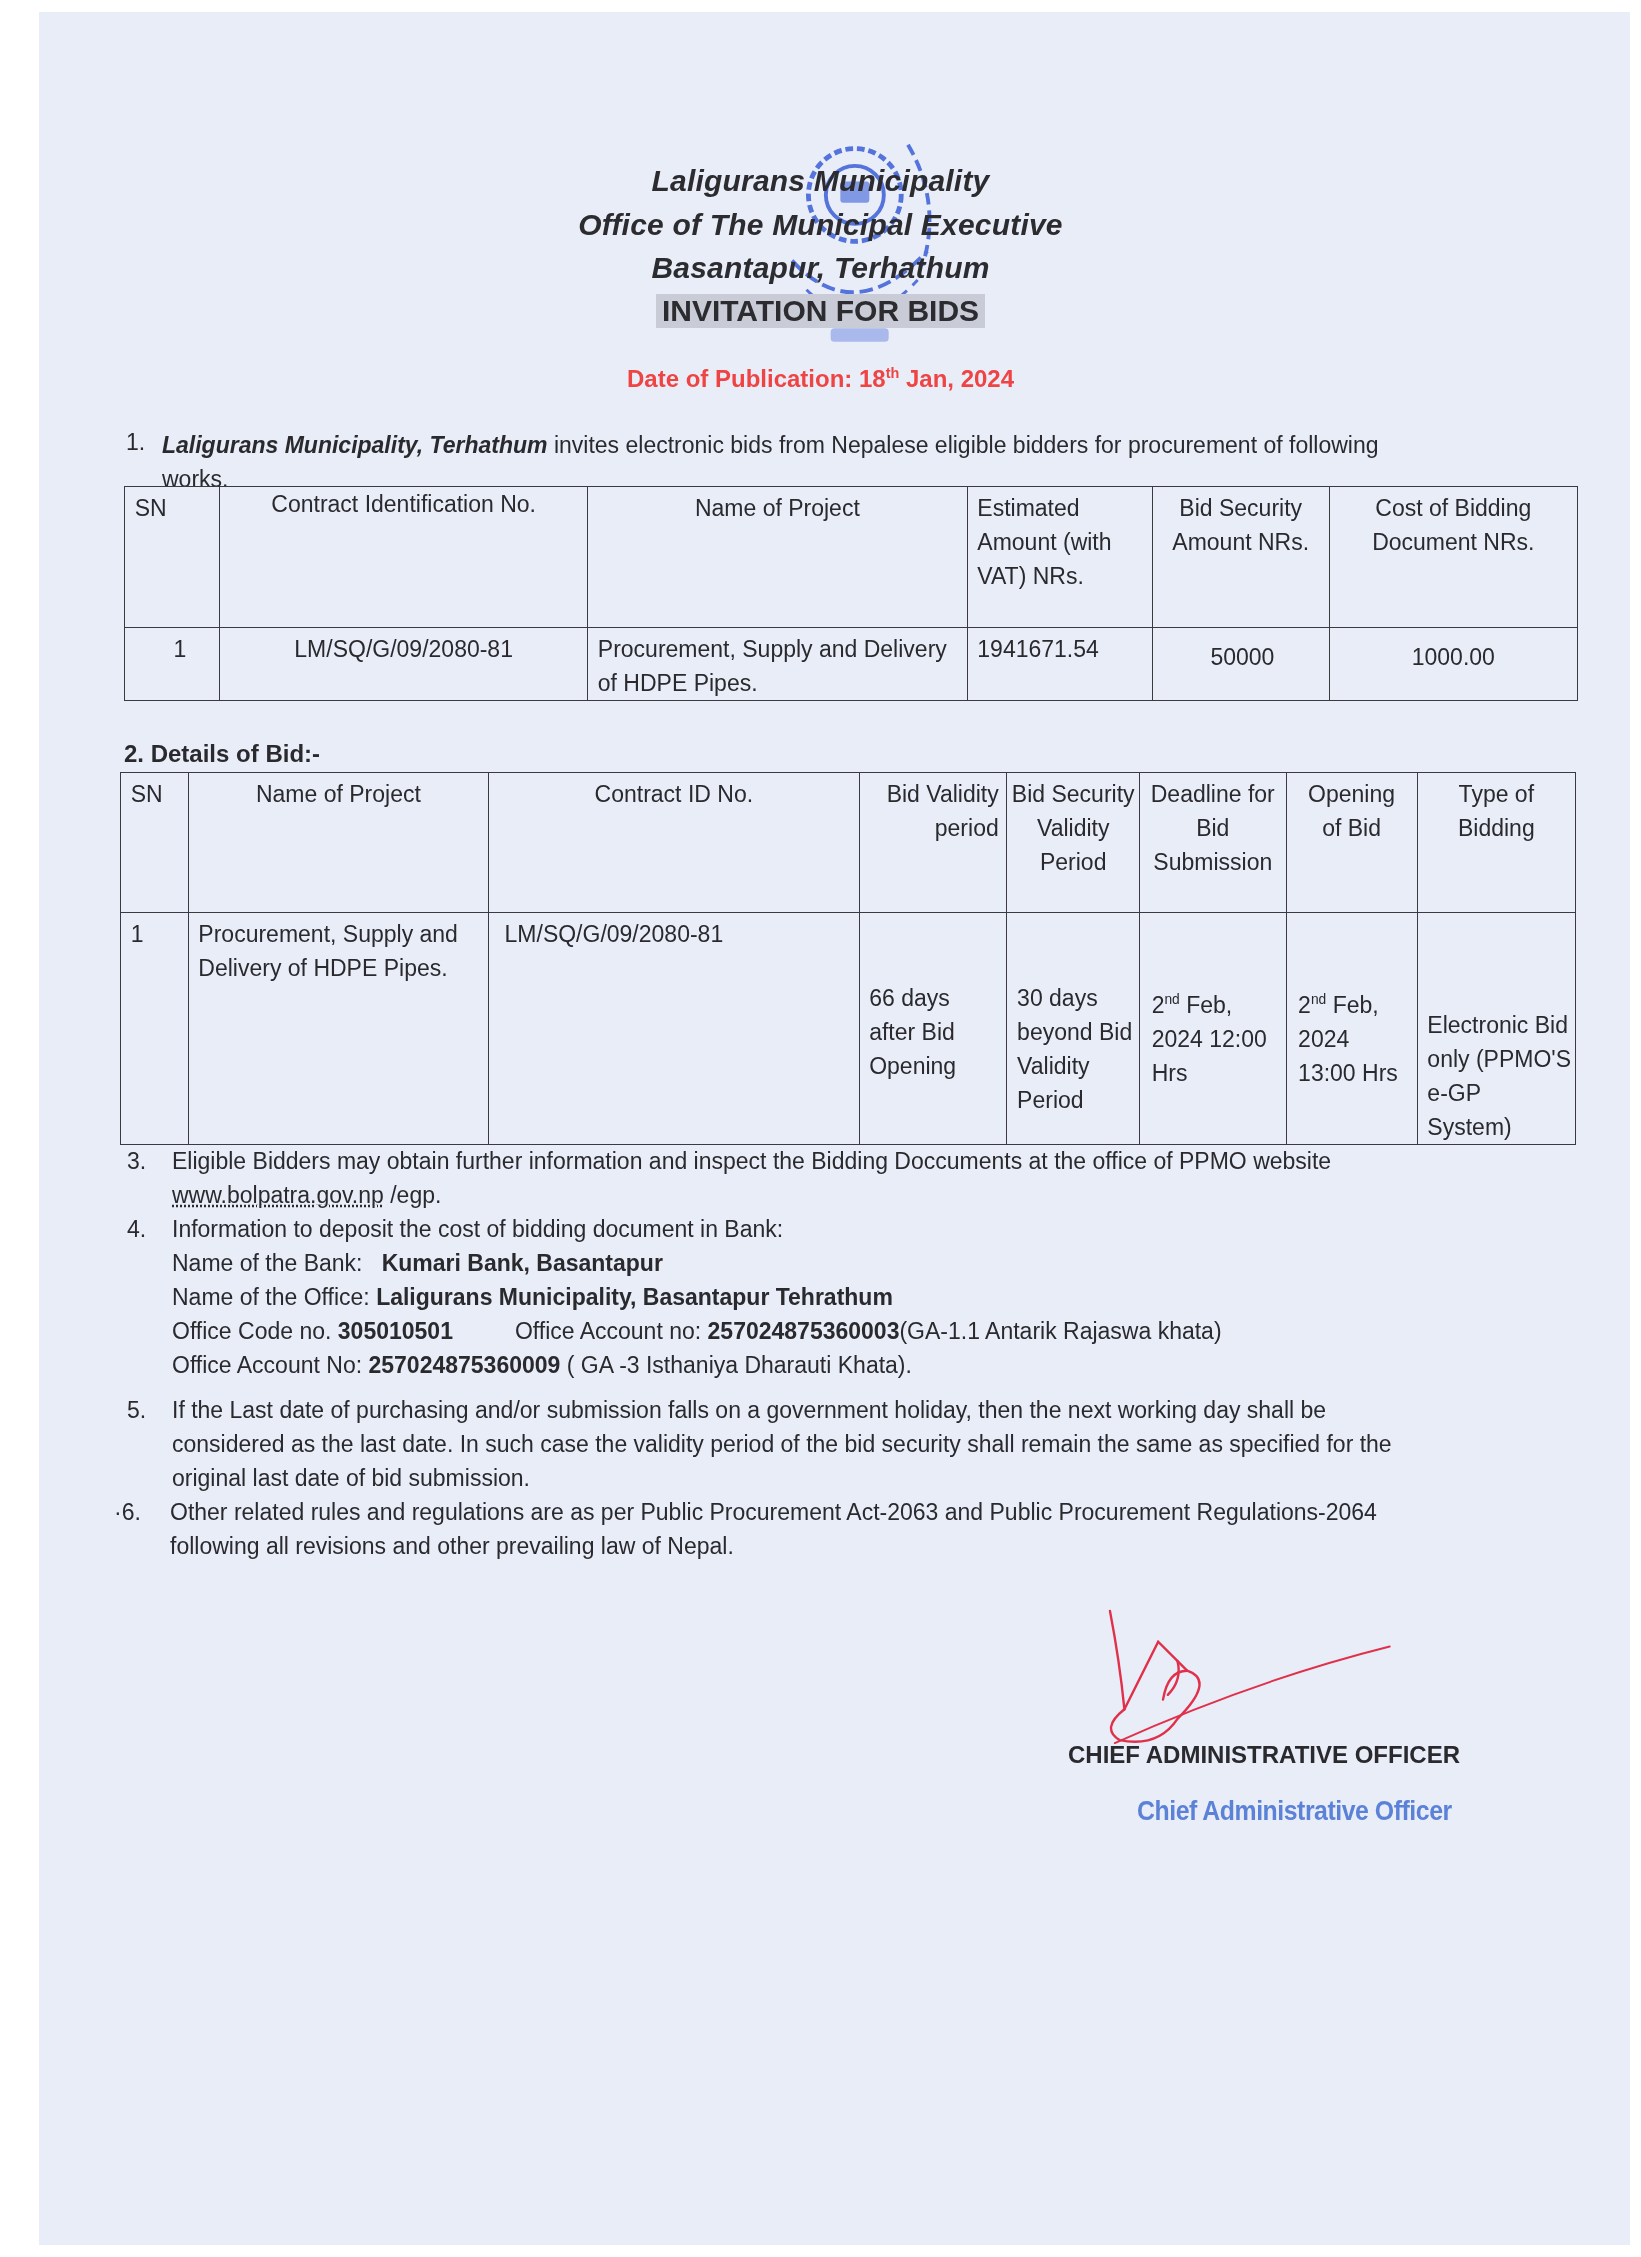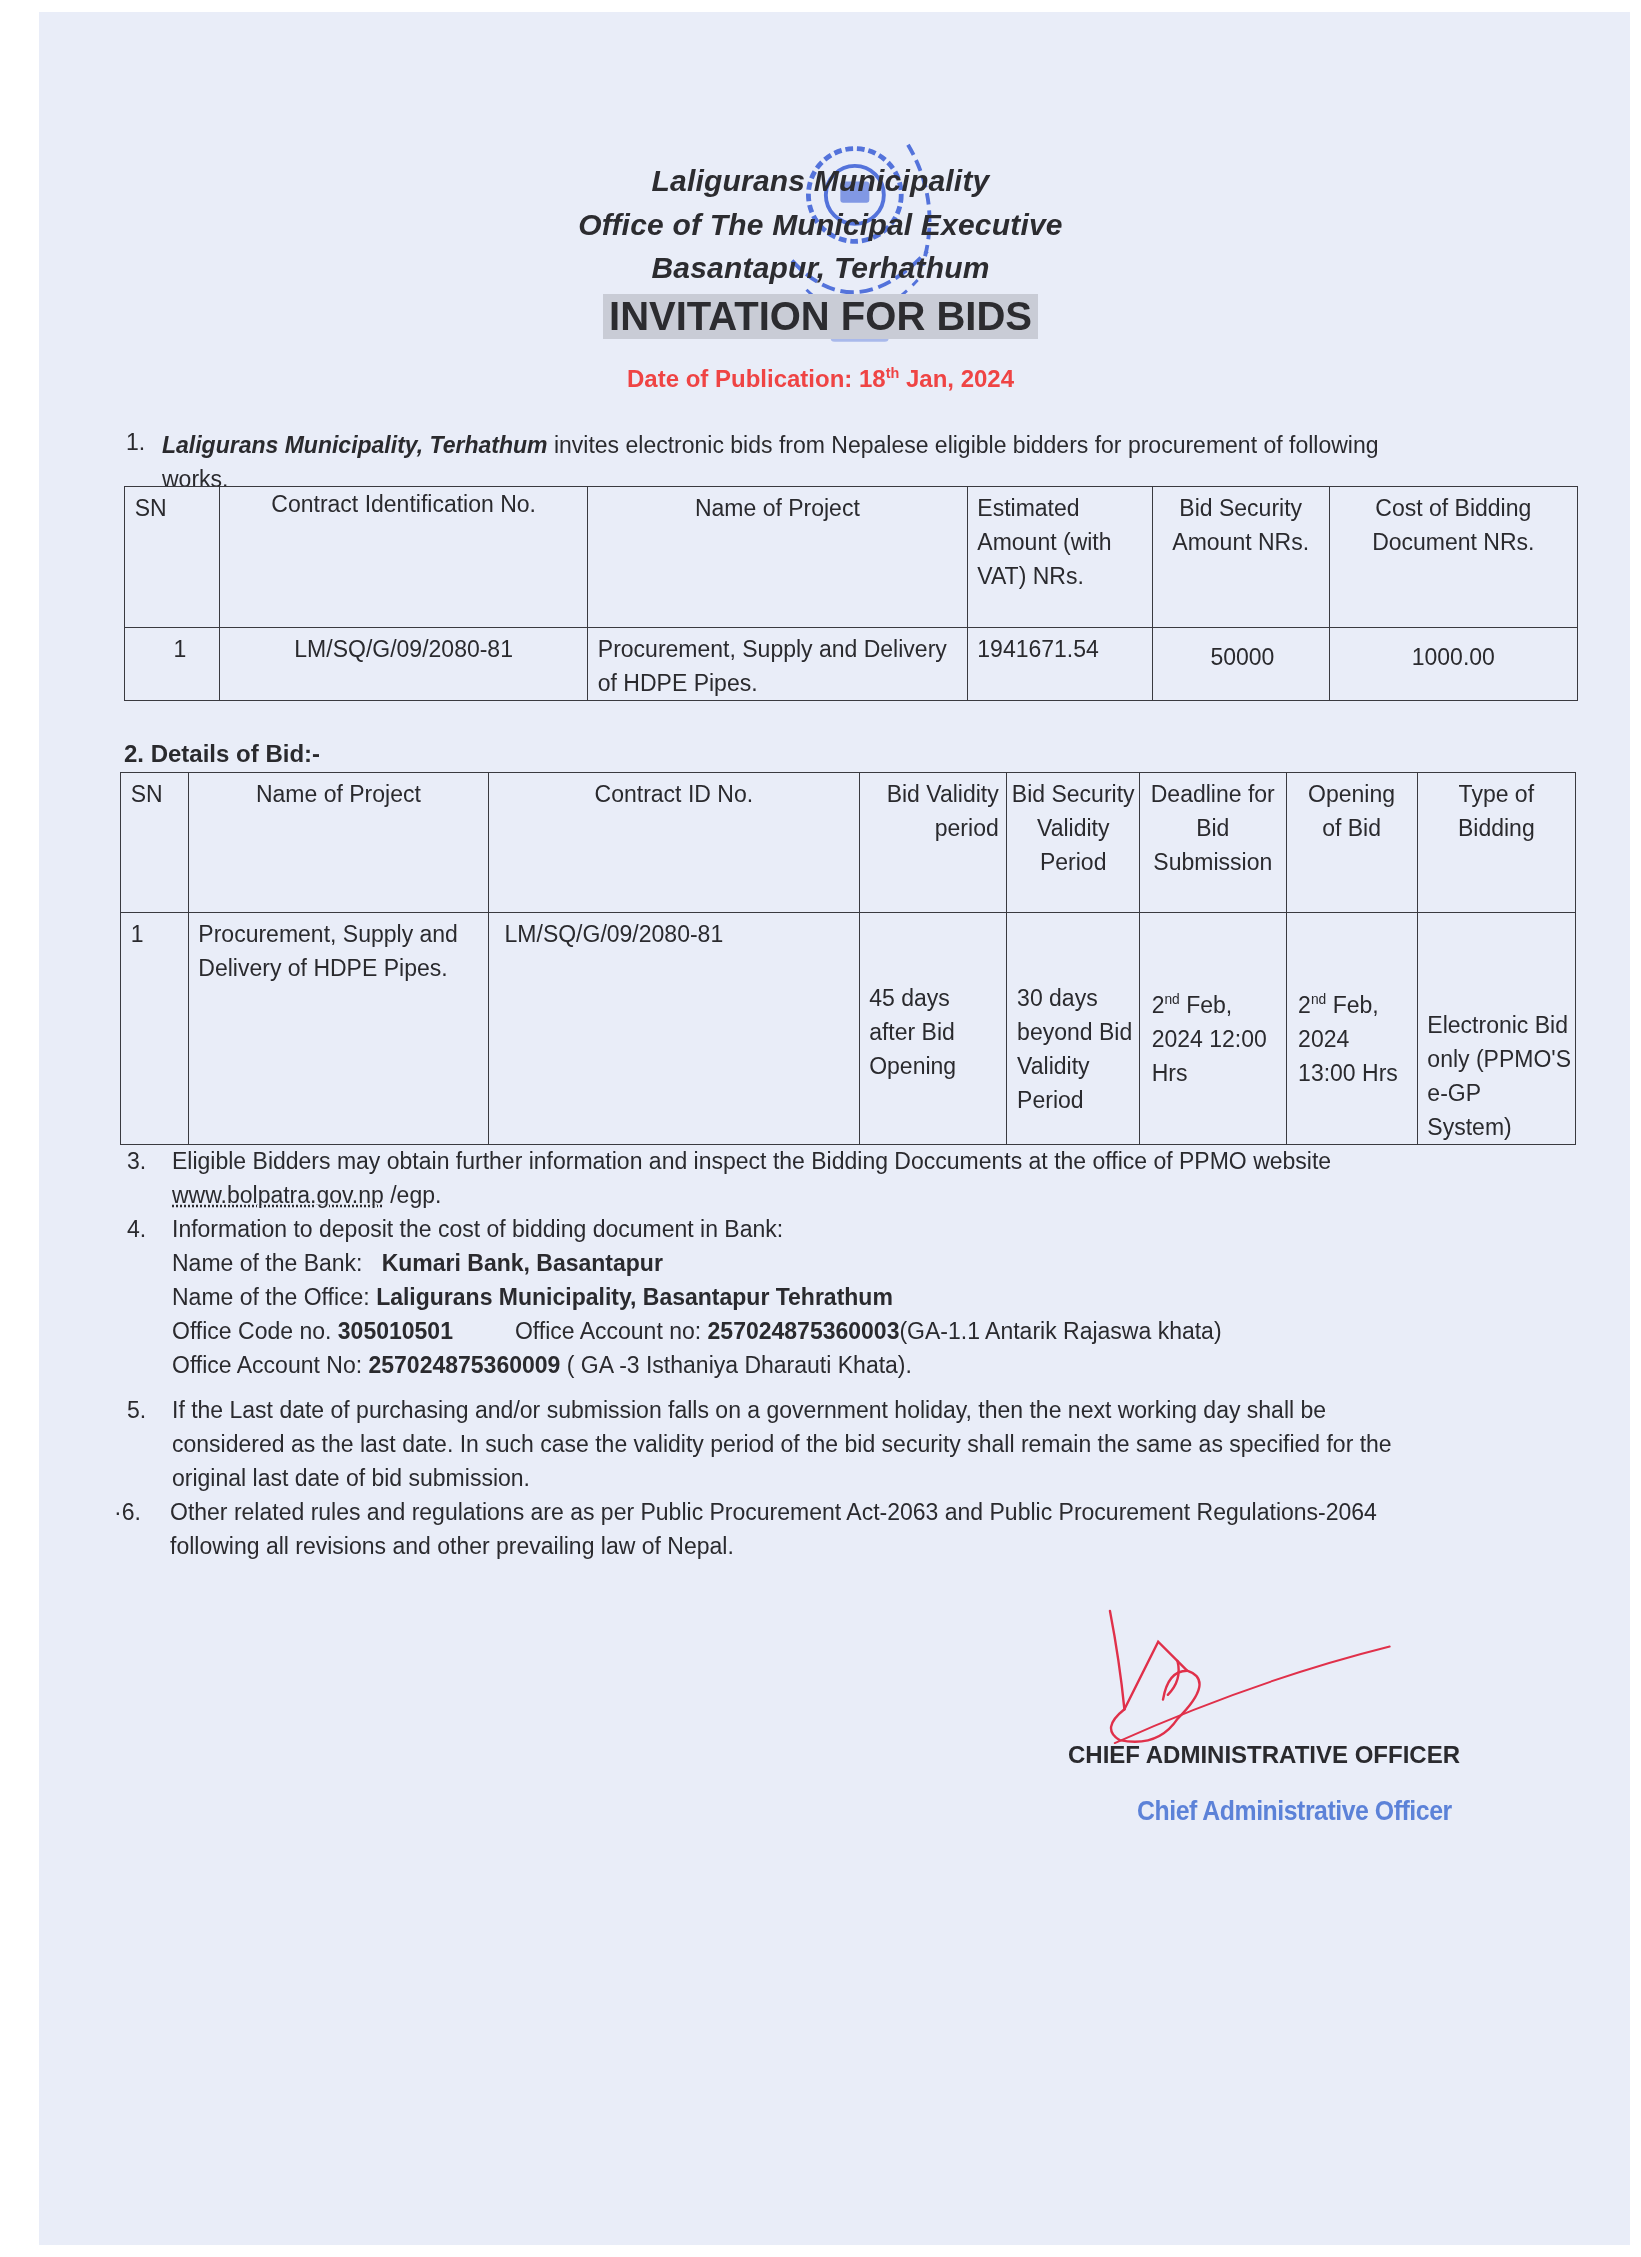--- a/index.html
+++ b/index.html
@@ -5,21 +5,21 @@
   html, body { margin:0; padding:0; }
   body { width:1641px; height:2257px; background:#ffffff; position:relative; overflow:hidden;
          font-family:"Liberation Sans", "DejaVu Sans", sans-serif; color:#2a2a2e; }
   .paper { position:absolute; left:39px; top:11.6px; width:1591px; height:2233px;
            background:#e9edf8; }
   .abs { position:absolute; }
 
   
   .hdr { position:absolute; left:0; width:1641px; text-align:center; }
   .hdr-it { font-style:italic; font-weight:bold; font-size:30px; color:#2c2c30; letter-spacing:0.2px; }
-  .hdr-title { font-weight:bold; font-size:40px; color:#2c2c30; }
+  .hdr-title { font-weight:bold; font-size:30px; color:#2c2c30; }
   .title-bg { display:inline-block; padding:0 5.8px; background:#c9ccd6; }
   .pubdate { font-weight:bold; font-size:24px; color:#ef4444; }
   sup { font-size:60%; vertical-align:super; line-height:0; }
 
   
   .seal { position:absolute; left:763px; top:135px; width:203px; height:232px; pointer-events:none; opacity:0.8; }
 
   
   .para { font-size:23px; line-height:34px; color:#2a2a2e; }
   .num { position:absolute; font-size:23px; line-height:34px; }
@@ -104,21 +104,21 @@
     <td class="c" style="width:139px; padding:3.9px 7.7px 0 7.7px;text-align:right;">Bid Validity period</td>
     <td class="c" style="width:131px; padding:3.9px 3.9px 0 3.9px;">Bid Security Validity Period</td>
     <td class="c" style="width:141px; padding:3.9px 3.9px 0 3.9px;">Deadline for Bid Submission</td>
     <td class="c" style="width:106px; padding:3.9px 13.5px 0 13.5px;">Opening of Bid</td>
     <td class="c" style="width:126px; padding:3.9px 19.3px 0 19.3px;">Type of Bidding</td>
   </tr>
   <tr style="height:232px;">
     <td>1</td>
     <td>Procurement, Supply and Delivery of HDPE Pipes.</td>
     <td style="padding-left:15.4px;">LM/SQ/G/09/2080-81</td>
-    <td style="padding:68px 7.7px 0 9.7px;">45 days after Bid Opening</td>
+    <td style="padding:68px 7.7px 0 9.7px;">66 days after Bid Opening</td>
     <td style="padding:68px 3.9px 0 9.7px;">30 days beyond Bid Validity Period</td>
     <td style="padding:75px 3.9px 0 11.6px;"><span>2</span><sup>nd</sup><span> Feb, 2024 12:00 Hrs</span></td>
     <td style="padding:75px 3.9px 0 11.6px;"><span>2</span><sup>nd</sup><span> Feb, 2024 13:00 Hrs</span></td>
     <td class="bot" style="padding:0 3.9px 0 9.7px;">Electronic Bid only (PPMO'S e-GP System)</td>
   </tr>
 </tbody>
   </table>
 
 <div class="num" style="left:127px; top:1144px;">3.</div>
 <div class="abs para" style="left:172px; top:1144px; width:1419px;">

